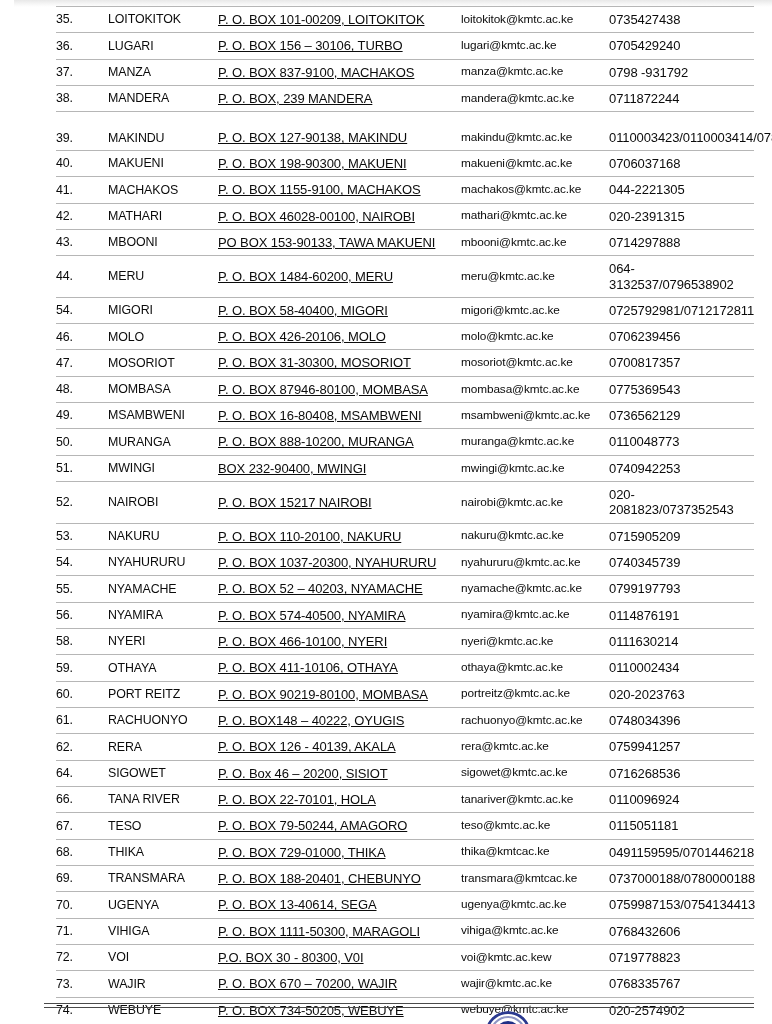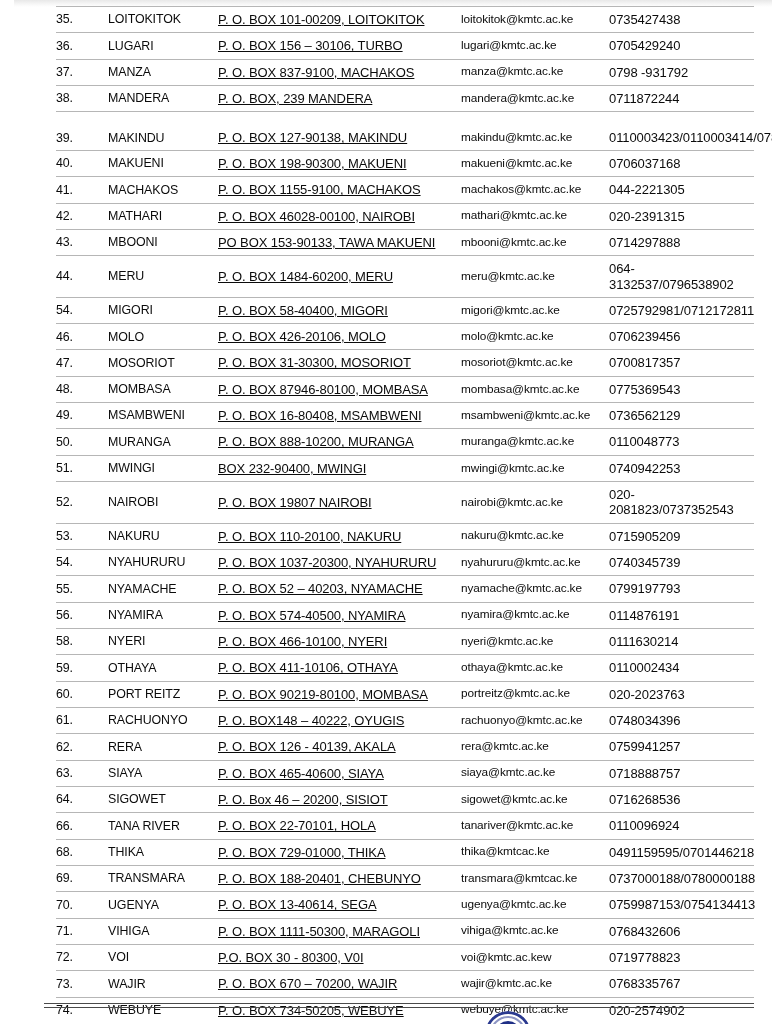--- a/index.html
+++ b/index.html
@@ -274,21 +274,21 @@
         <tr>
           <td class="cell-no">51.</td>
           <td class="cell-name">MWINGI</td>
           <td class="cell-addr">BOX 232-90400, MWINGI</td>
           <td class="cell-email">mwingi@kmtc.ac.ke</td>
           <td class="cell-phone">0740942253</td>
         </tr>
         <tr>
           <td class="cell-no">52.</td>
           <td class="cell-name">NAIROBI</td>
-          <td class="cell-addr">P. O. BOX 19807 NAIROBI</td>
+          <td class="cell-addr">P. O. BOX 15217 NAIROBI</td>
           <td class="cell-email">nairobi@kmtc.ac.ke</td>
           <td class="cell-phone">020-2081823/0737352543</td>
         </tr>
         <tr>
           <td class="cell-no">53.</td>
           <td class="cell-name">NAKURU</td>
           <td class="cell-addr">P. O. BOX 110-20100, NAKURU</td>
           <td class="cell-email">nakuru@kmtc.ac.ke</td>
           <td class="cell-phone">0715905209</td>
         </tr>
@@ -342,39 +342,39 @@
           <td class="cell-phone">0748034396</td>
         </tr>
         <tr>
           <td class="cell-no">62.</td>
           <td class="cell-name">RERA</td>
           <td class="cell-addr">P. O. BOX 126 - 40139, AKALA</td>
           <td class="cell-email">rera@kmtc.ac.ke</td>
           <td class="cell-phone">0759941257</td>
         </tr>
         <tr>
-          <td class="cell-no">63.</td>
-          <td class="cell-name">SIAYA</td>
-          <td class="cell-addr">P. O. BOX 465-40600, SIAYA</td>
-          <td class="cell-email">siaya@kmtc.ac.ke</td>
-          <td class="cell-phone">0718888757</td>
-        </tr>
-        <tr>
           <td class="cell-no">64.</td>
           <td class="cell-name">SIGOWET</td>
           <td class="cell-addr">P. O. Box 46 – 20200, SISIOT</td>
           <td class="cell-email">sigowet@kmtc.ac.ke</td>
           <td class="cell-phone">0716268536</td>
         </tr>
         <tr>
           <td class="cell-no">66.</td>
           <td class="cell-name">TANA RIVER</td>
           <td class="cell-addr">P. O. BOX 22-70101, HOLA</td>
           <td class="cell-email">tanariver@kmtc.ac.ke</td>
           <td class="cell-phone">0110096924</td>
+        </tr>
+        <tr>
+          <td class="cell-no">67.</td>
+          <td class="cell-name">TESO</td>
+          <td class="cell-addr">P. O. BOX 79-50244, AMAGORO</td>
+          <td class="cell-email">teso@kmtc.ac.ke</td>
+          <td class="cell-phone">0115051181</td>
         </tr>
         <tr>
           <td class="cell-no">68.</td>
           <td class="cell-name">THIKA</td>
           <td class="cell-addr">P. O. BOX 729-01000, THIKA</td>
           <td class="cell-email">thika@kmtcac.ke</td>
           <td class="cell-phone">0491159595/0701446218</td>
         </tr>
         <tr>
           <td class="cell-no">69.</td>

